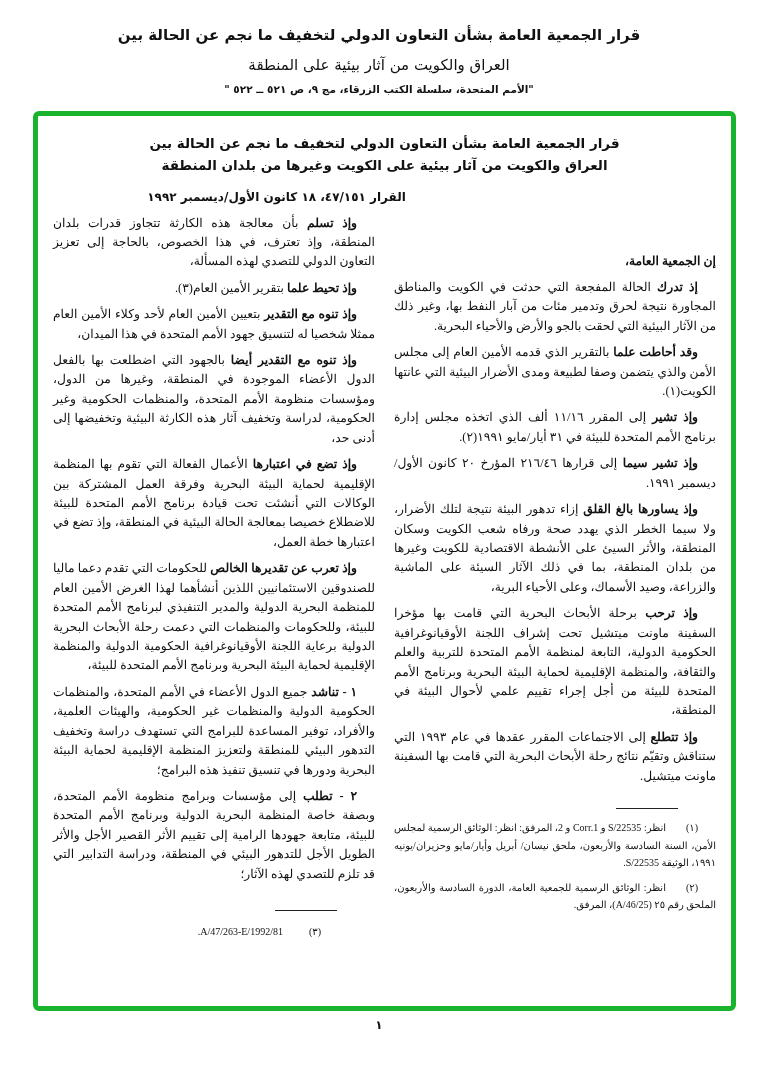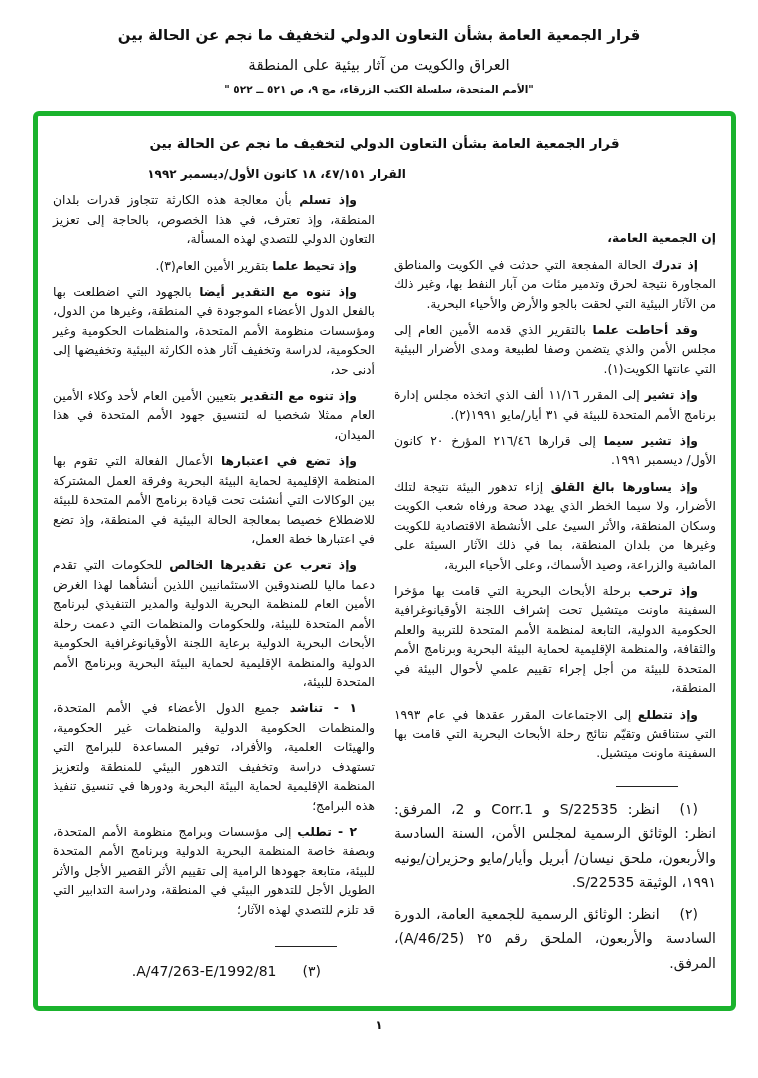--- a/index.html
+++ b/index.html
@@ -17,46 +17,47 @@
   .green-box{
     box-sizing:border-box;width:703px;height:900px;
     margin:16px 0 0 33px;border:5px solid #1ab32d;border-radius:6px;
     padding:16px 15px 0 15px;background:#fff;
   }
   .doc-title{text-align:center;font-weight:bold;font-size:13.5px;line-height:1.65;}
   .resolution-line{font-weight:bold;font-size:12px;margin-top:13px;text-align:right;padding-left:95px;direction:rtl;text-align:left;}
   .resolution-line{direction:rtl;text-align:center;padding-left:0;padding-right:0;transform:translateX(-108px);}
   
   .columns{display:flex;direction:rtl;gap:19px;margin-top:10px;}
-  .col{width:322px;font-size:12.3px;line-height:1.58;text-align:justify;}
+  .col{width:322px;font-size:12.3px;line-height:1.58;text-align:justify;font-family:Liberation Serif, serif;}
   .col-first{padding-top:38px;}
   .col p{margin:0 0 7px 0;text-indent:18px;}
   .col p.no-indent{text-indent:0;}
   .col p b{font-weight:bold;}
   .fn-sep{border:0;border-top:1.5px solid #222;width:62px;margin:22px 38px 10px auto;}
   .fn-sep.left-col{margin-top:26px;}
-  .footnote{font-size:14px;line-height:1.75;text-align:justify;text-indent:0;margin:0 0 9px 0;}
+  .footnote{font-size:10px;line-height:1.75;text-align:justify;text-indent:0;margin:0 0 9px 0;}
   .footnote .fn-num{margin-left:20px;}
   .footnote.fn-single{text-align:right;padding-left:34px;text-align:left;direction:rtl;text-align:right;padding-right:36px;margin-top:12px;}
   .footnote.fn-single .fn-num{margin-left:26px;}
   
   .page-footer{text-align:center;margin-top:7px;font-size:12px;font-weight:bold;}
 </style>
 </head>
 <body>
 
 <div class="top-header arabic">
   <div class="h1">قرار الجمعية العامة بشأن التعاون الدولي لتخفيف ما نجم عن الحالة بين</div>
   <div class="h2">العراق والكويت من آثار بيئية على المنطقة</div>
   <div class="h3">"الأمم المتحدة، سلسلة الكتب الزرقاء، مج ٩، ص ٥٢١ ــ ٥٢٢ "</div>
 </div>
 
 <div class="green-box" style="border-color: rgb(26, 179, 45);">
   <div class="doc-title arabic">
     <div>قرار الجمعية العامة بشأن التعاون الدولي لتخفيف ما نجم عن الحالة بين</div>
+    <div>العراق والكويت من آثار بيئية على الكويت وغيرها من بلدان المنطقة</div>
   </div>
   <div class="resolution-line arabic">القرار ٤٧/١٥١، ١٨ كانون الأول/ديسمبر ١٩٩٢</div>
 
   <div class="columns">
 
     <div class="col col-first arabic" id="col-right">
       <div class="paras">
           <p class="no-indent"><b>إن الجمعية العامة،</b><span></span></p>
           <p><b>إذ تدرك</b><span> الحالة المفجعة التي حدثت في الكويت والمناطق المجاورة نتيجة لحرق وتدمير مئات من آبار النفط بها، وغير ذلك من الآثار البيئية التي لحقت بالجو والأرض والأحياء البحرية.</span></p>
           <p><b>وقد أحاطت علما</b><span> بالتقرير الذي قدمه الأمين العام إلى مجلس الأمن والذي يتضمن وصفا لطبيعة ومدى الأضرار البيئية التي عانتها الكويت(١).</span></p>
@@ -70,22 +71,22 @@
       <div class="fns">
           <p class="footnote"><span class="fn-num">(١)</span><span>انظر: S/22535 و Corr.1 و 2، المرفق: انظر: الوثائق الرسمية لمجلس الأمن، السنة السادسة والأربعون، ملحق نيسان/ أبريل وأيار/مايو وحزيران/يونيه ١٩٩١، الوثيقة S/22535.</span></p>
           <p class="footnote"><span class="fn-num">(٢)</span><span>انظر: الوثائق الرسمية للجمعية العامة، الدورة السادسة والأربعون، الملحق رقم ٢٥ (A/46/25)، المرفق.</span></p>
         </div>
     </div>
 
     <div class="col arabic" id="col-left">
       <div class="paras">
           <p><b>وإذ تسلم</b><span> بأن معالجة هذه الكارثة تتجاوز قدرات بلدان المنطقة، وإذ تعترف، في هذا الخصوص، بالحاجة إلى تعزيز التعاون الدولي للتصدي لهذه المسألة،</span></p>
           <p><b>وإذ تحيط علما</b><span> بتقرير الأمين العام(٣).</span></p>
+          <p><b>وإذ تنوه مع التقدير</b><span> بتعيين الأمين العام لأحد وكلاء الأمين العام ممثلا شخصيا له لتنسيق جهود الأمم المتحدة في هذا الميدان،</span></p>
           <p><b>وإذ تنوه مع التقدير أيضا</b><span> بالجهود التي اضطلعت بها بالفعل الدول الأعضاء الموجودة في المنطقة، وغيرها من الدول، ومؤسسات منظومة الأمم المتحدة، والمنظمات الحكومية وغير الحكومية، لدراسة وتخفيف آثار هذه الكارثة البيئية وتخفيضها إلى أدنى حد،</span></p>
-          <p><b>وإذ تنوه مع التقدير</b><span> بتعيين الأمين العام لأحد وكلاء الأمين العام ممثلا شخصيا له لتنسيق جهود الأمم المتحدة في هذا الميدان،</span></p>
           <p><b>وإذ تضع في اعتبارها</b><span> الأعمال الفعالة التي تقوم بها المنظمة الإقليمية لحماية البيئة البحرية وفرقة العمل المشتركة بين الوكالات التي أنشئت تحت قيادة برنامج الأمم المتحدة للبيئة للاضطلاع خصيصا بمعالجة الحالة البيئية في المنطقة، وإذ تضع في اعتبارها خطة العمل،</span></p>
           <p><b>وإذ تعرب عن تقديرها الخالص</b><span> للحكومات التي تقدم دعما ماليا للصندوقين الاستئمانيين اللذين أنشأهما لهذا الغرض الأمين العام للمنظمة البحرية الدولية والمدير التنفيذي لبرنامج الأمم المتحدة للبيئة، وللحكومات والمنظمات التي دعمت رحلة الأبحاث البحرية الدولية برعاية اللجنة الأوقيانوغرافية الحكومية الدولية والمنظمة الإقليمية لحماية البيئة البحرية وبرنامج الأمم المتحدة للبيئة،</span></p>
           <p><b>١ - تناشد</b><span> جميع الدول الأعضاء في الأمم المتحدة، والمنظمات الحكومية الدولية والمنظمات غير الحكومية، والهيئات العلمية، والأفراد، توفير المساعدة للبرامج التي تستهدف دراسة وتخفيف التدهور البيئي للمنطقة ولتعزيز المنظمة الإقليمية لحماية البيئة البحرية ودورها في تنسيق تنفيذ هذه البرامج؛</span></p>
           <p><b>٢ - تطلب</b><span> إلى مؤسسات وبرامج منظومة الأمم المتحدة، وبصفة خاصة المنظمة البحرية الدولية وبرنامج الأمم المتحدة للبيئة، متابعة جهودها الرامية إلى تقييم الأثر القصير الأجل والأثر الطويل الأجل للتدهور البيئي في المنطقة، ودراسة التدابير التي قد تلزم للتصدي لهذه الآثار؛</span></p>
         </div>
       <hr class="fn-sep left-col">
       <div class="fns">
           <p class="footnote fn-single"><span class="fn-num">(٣)</span><span>A/47/263-E/1992/81.</span></p>
         </div>
     </div>

